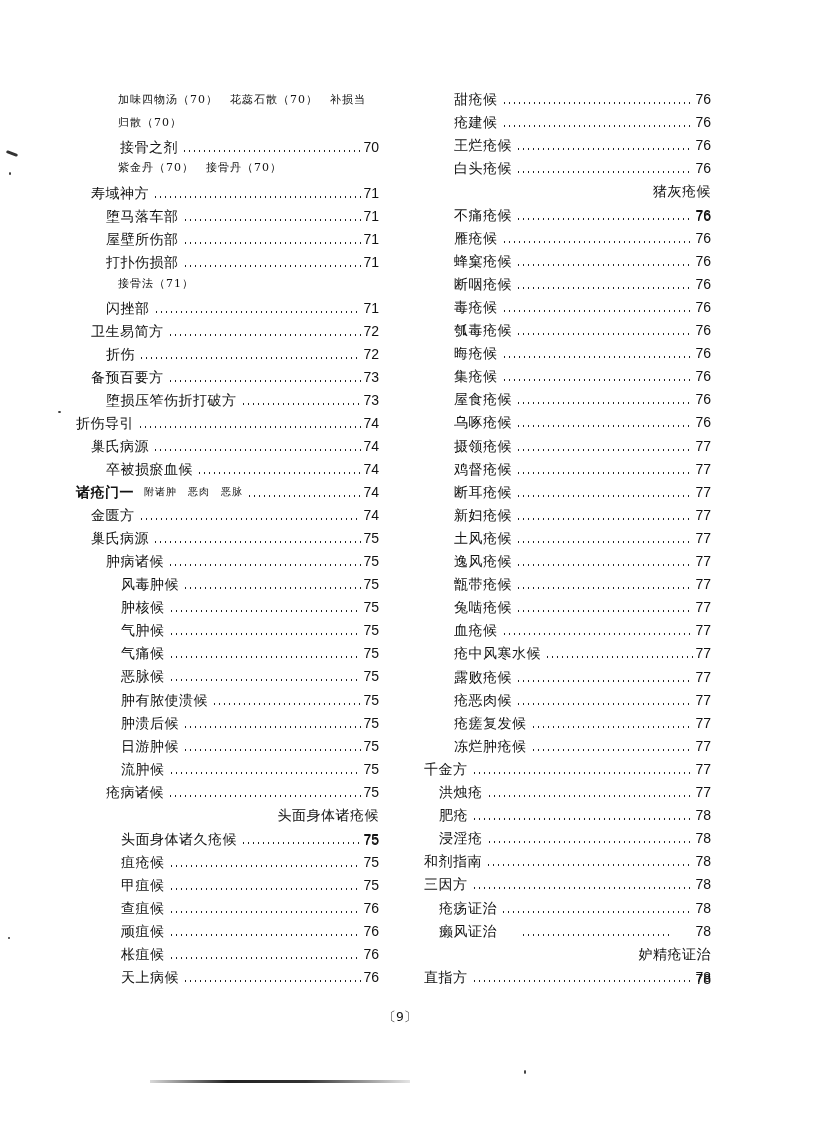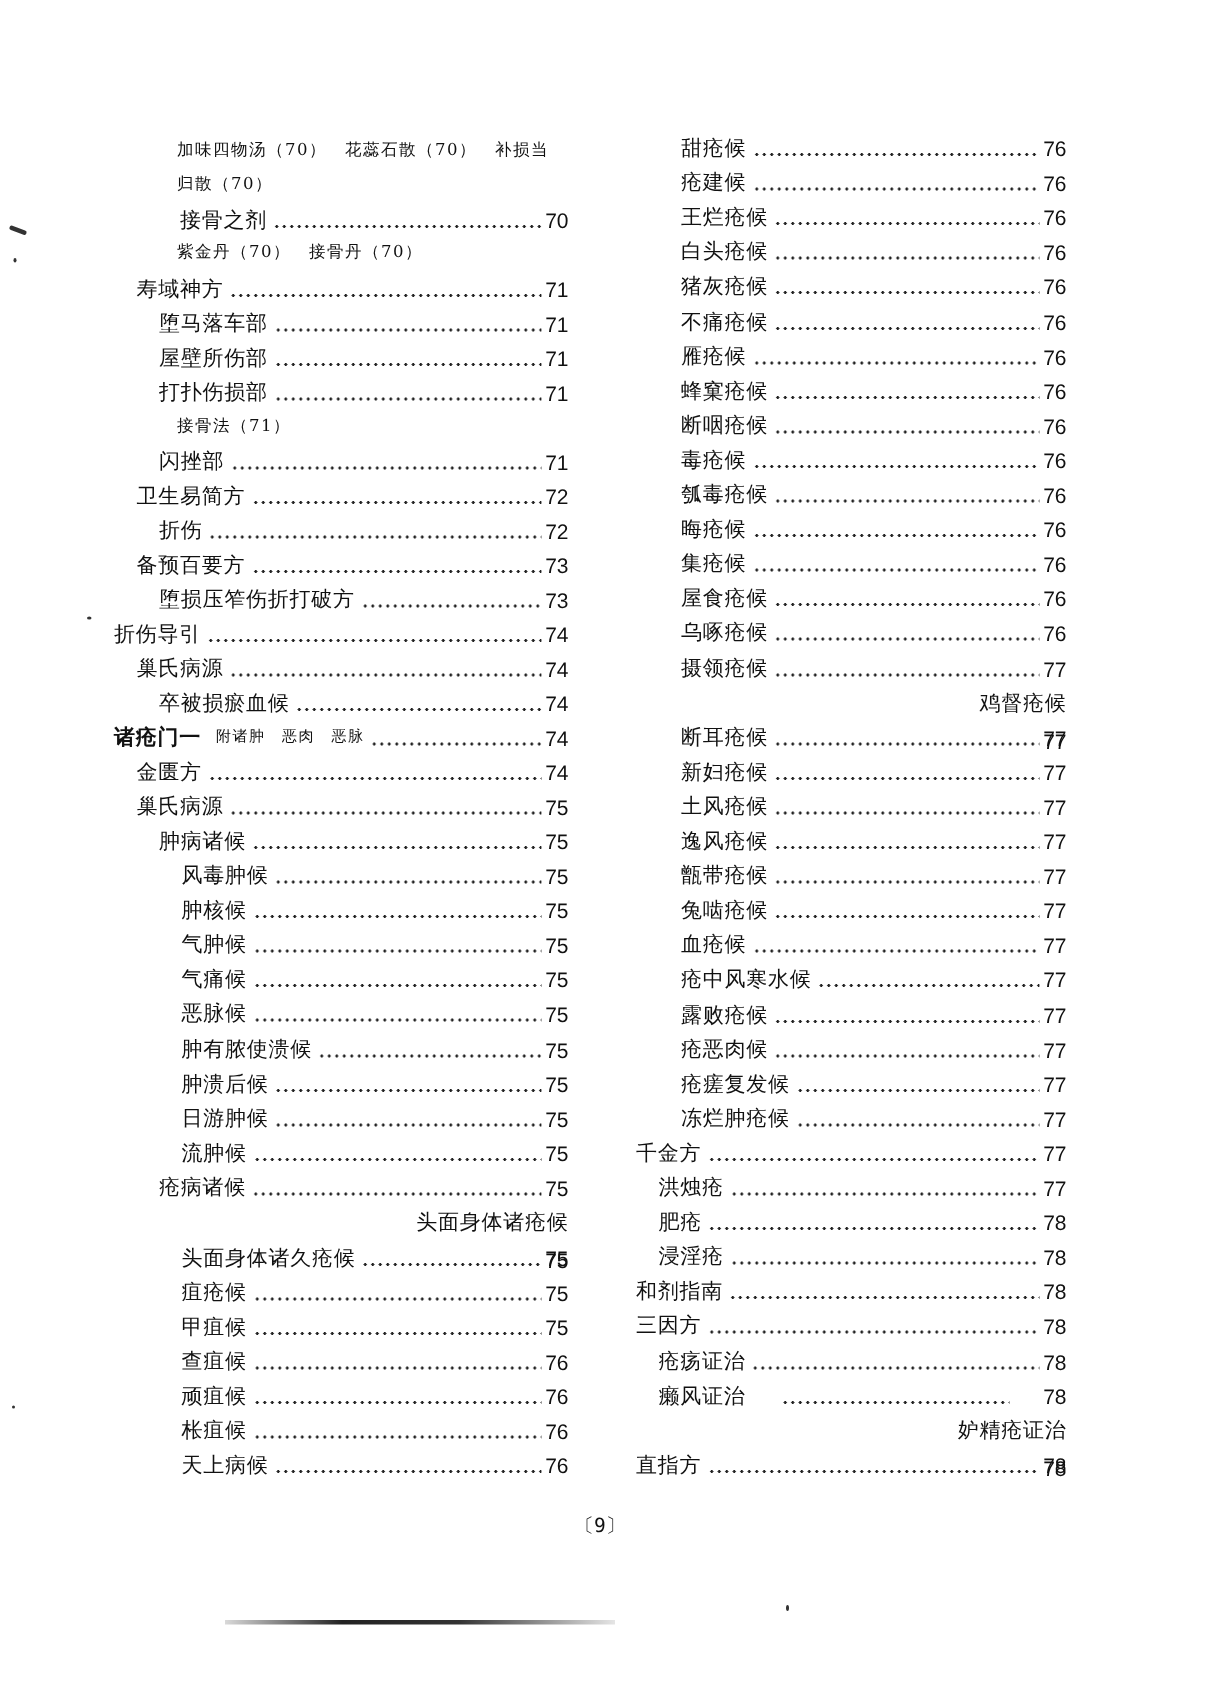--- a/index.html
+++ b/index.html
@@ -229,21 +229,21 @@
     <div class="row" style="top: 135px; left: 454px; width: 257px;">
       <span class="t">王烂疮候</span>
       <span class="d"></span>
       <span class="p">76</span>
     </div>
     <div class="row" style="top: 158px; left: 454px; width: 257px;">
       <span class="t">白头疮候</span>
       <span class="d"></span>
       <span class="p">76</span>
     </div>
-    <div class="row" style="top: 181px; left: 454px; width: 257px;">
+    <div class="row" style="top: 181px; left: 454px; width: 257px; flex-direction: column;">
       <span class="t">猪灰疮候</span>
       <span class="d"></span>
       <span class="p">76</span>
     </div>
     <div class="row" style="top: 205px; left: 454px; width: 257px;">
       <span class="t">不痛疮候</span>
       <span class="d"></span>
       <span class="p">76</span>
     </div>
     <div class="row" style="top: 228px; left: 454px; width: 257px;">
@@ -289,21 +289,21 @@
     <div class="row" style="top: 412px; left: 454px; width: 257px;">
       <span class="t">乌啄疮候</span>
       <span class="d"></span>
       <span class="p">76</span>
     </div>
     <div class="row" style="top: 436px; left: 454px; width: 257px;">
       <span class="t">摄领疮候</span>
       <span class="d"></span>
       <span class="p">77</span>
     </div>
-    <div class="row" style="top: 459px; left: 454px; width: 257px; flex-direction: column;">
+    <div class="row" style="top: 459px; left: 454px; width: 257px;">
       <span class="t">鸡督疮候</span>
       <span class="d"></span>
       <span class="p">77</span>
     </div>
     <div class="row" style="top: 482px; left: 454px; width: 257px;">
       <span class="t">断耳疮候</span>
       <span class="d"></span>
       <span class="p">77</span>
     </div>
     <div class="row" style="top: 505px; left: 454px; width: 257px;">

